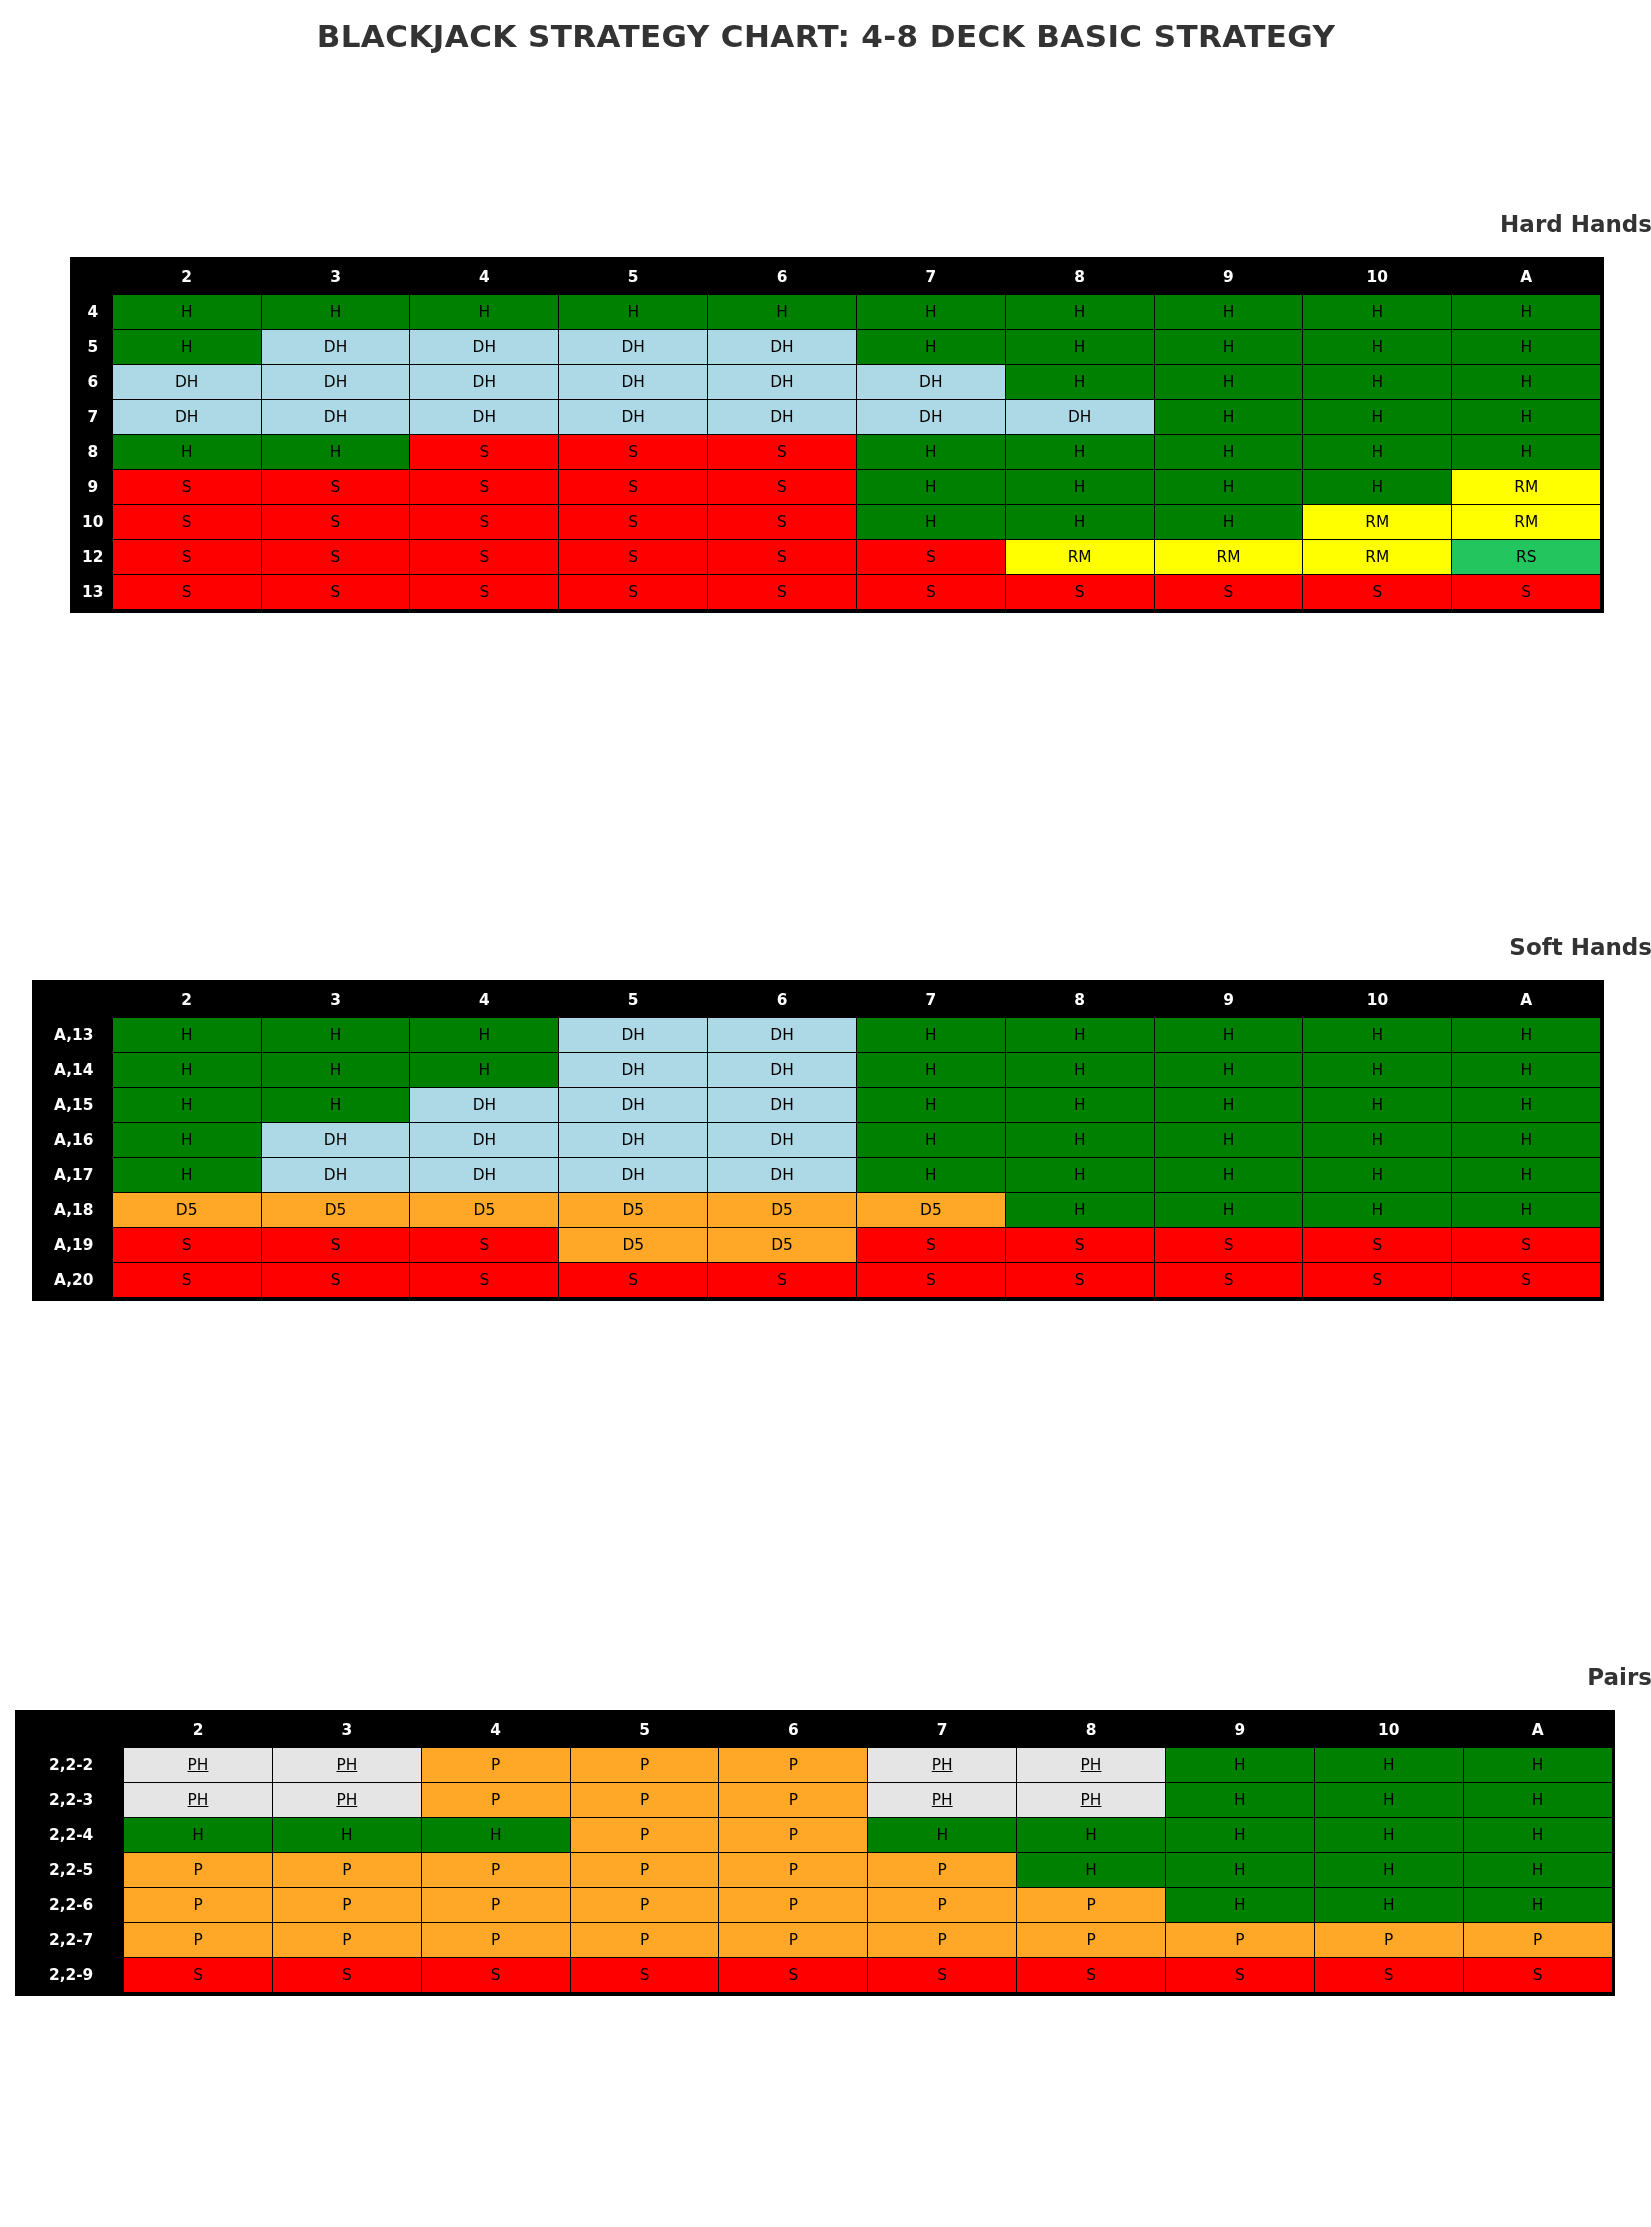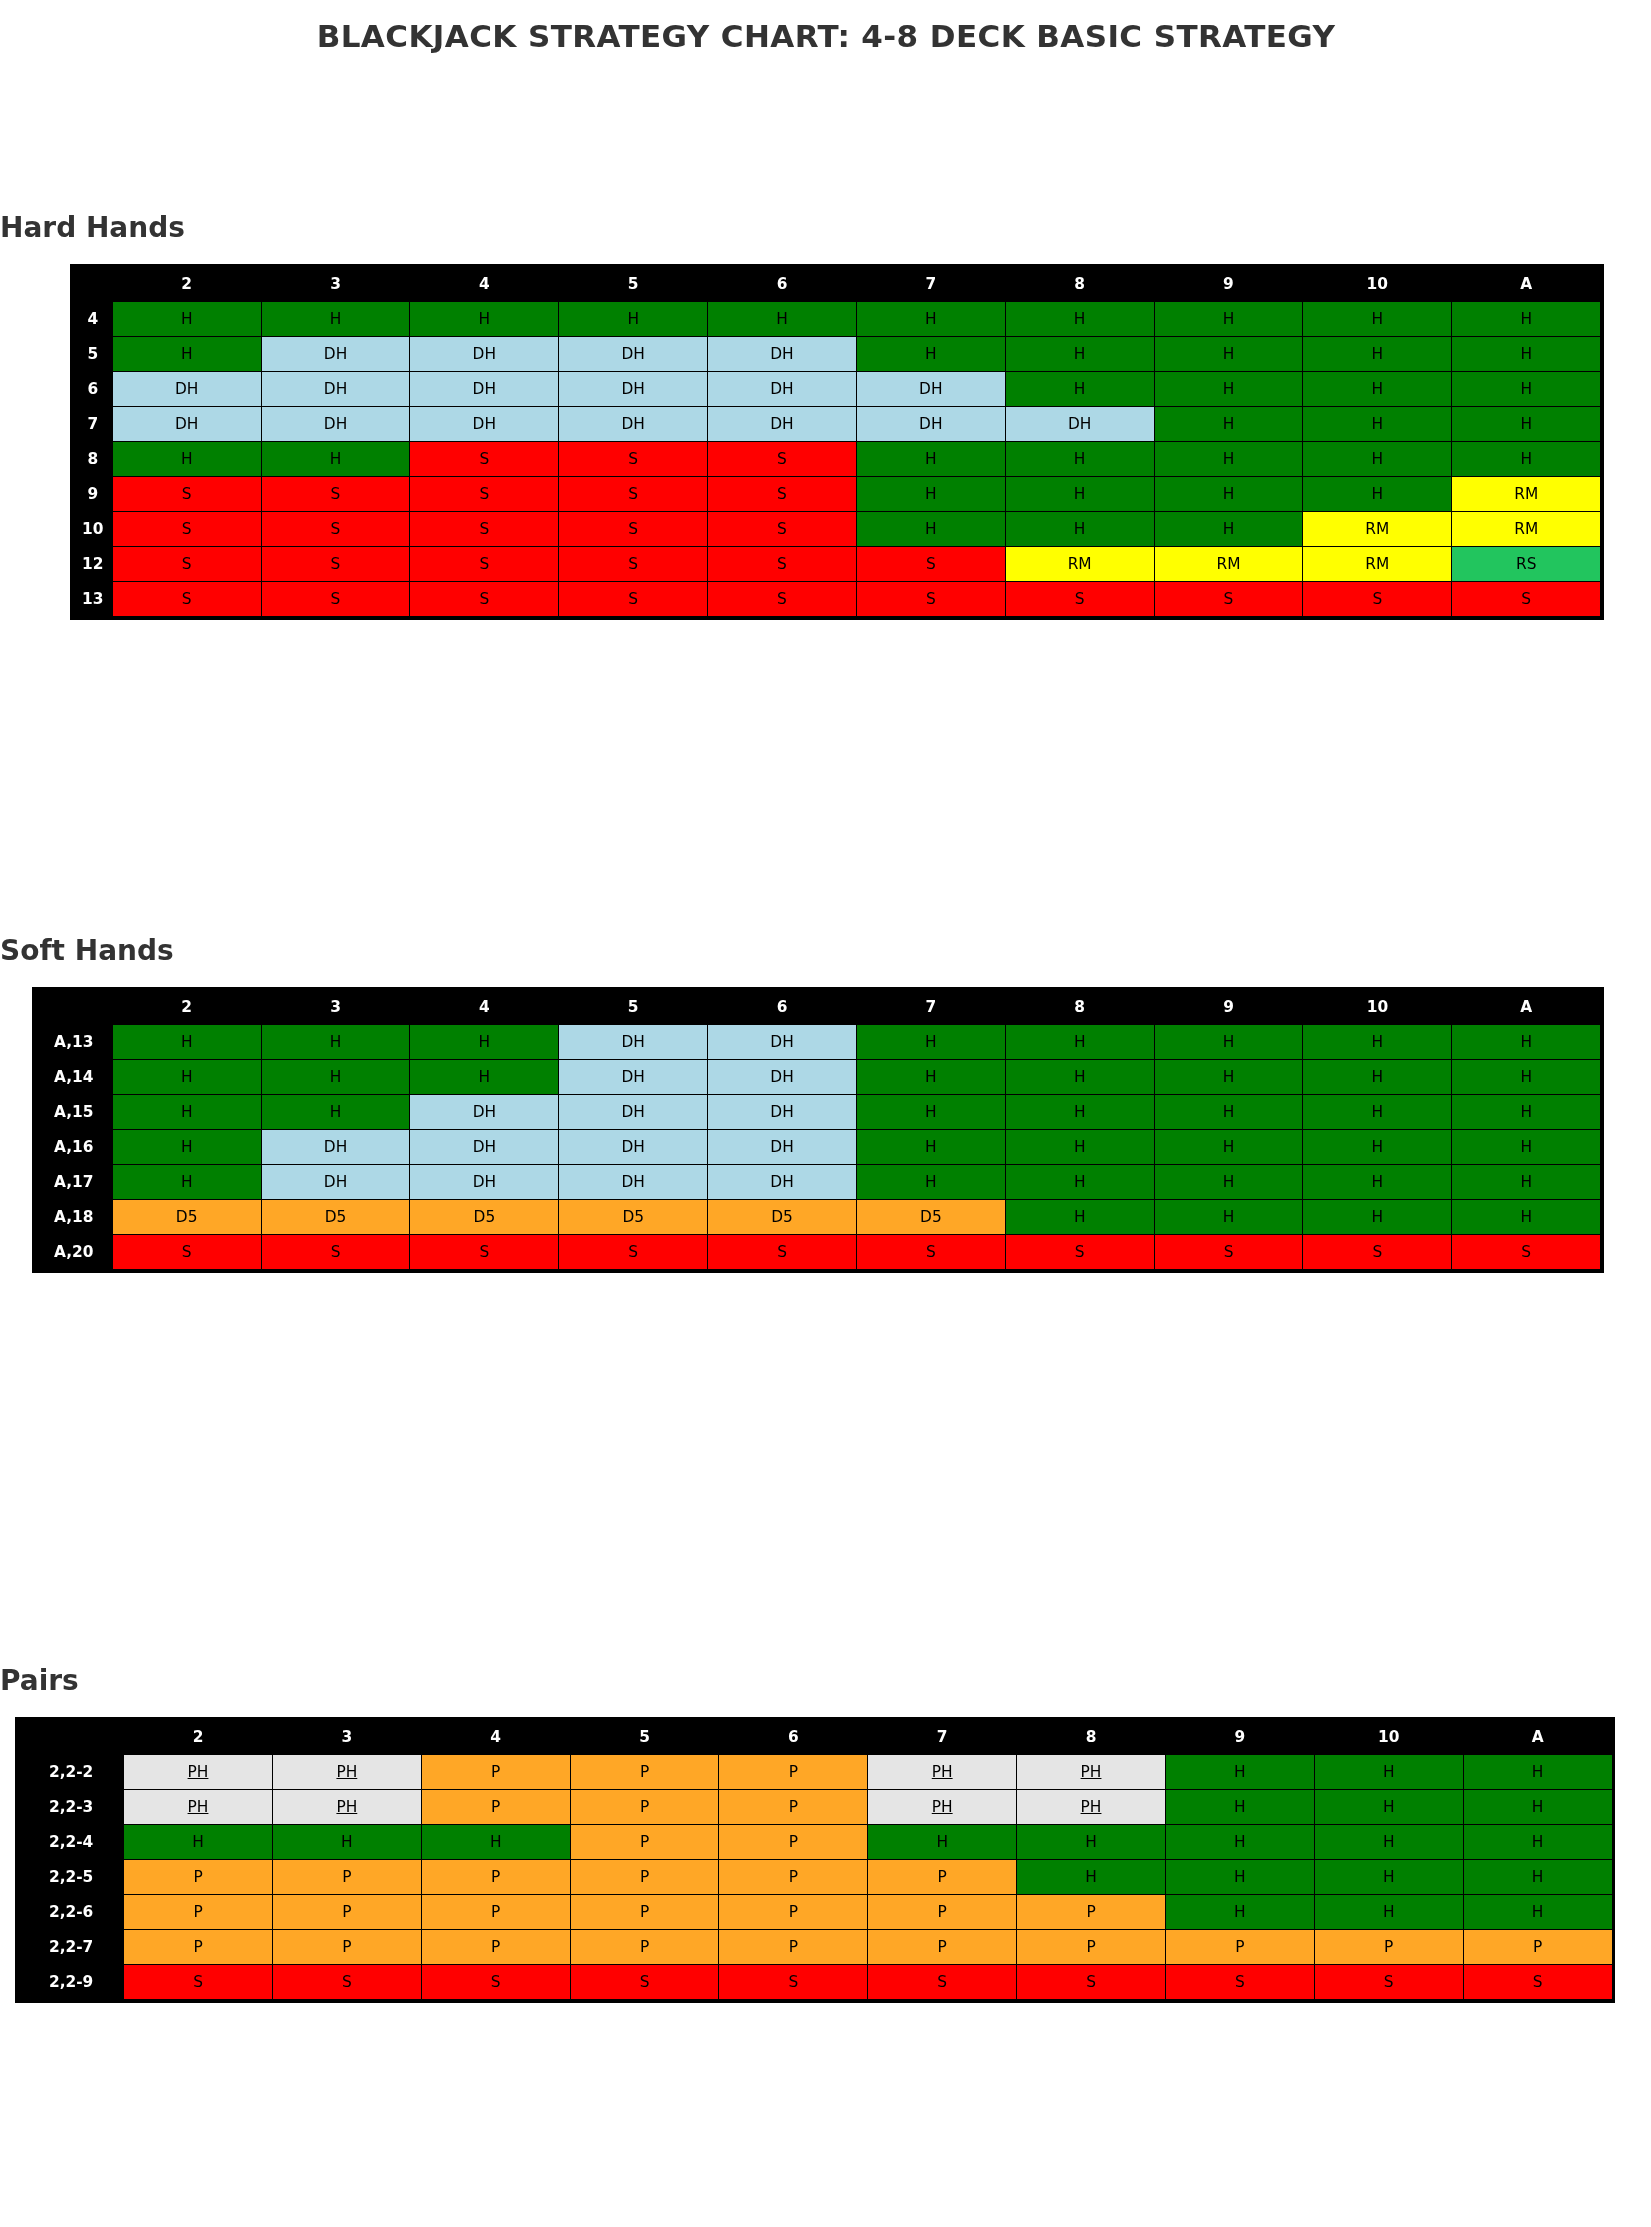--- a/index.html
+++ b/index.html
@@ -23,22 +23,22 @@
     letter-spacing: 0.4px;
     margin-top: 18px;
     margin-bottom: 0;
   }
   .section {
     position: absolute;
     left: 0;
     width: 1652px;
   }
   .section-title {
-    text-align: left;
-    font-size: 28px;
+    text-align: right;
+    font-size: 23px;
     font-weight: bold;
     color: #333333;
     margin: 0 0 19.7px 0;
   }
   .grid-wrap {
     position: relative;
     background: #000000;
     padding: 2.8px 2.8px 2.8px 2.8px;
     box-sizing: border-box;
   }
@@ -330,20 +330,33 @@
               <td class="cell a-D5" style="width: 149px; height: 35px;">D5</td>
               <td class="cell a-D5" style="width: 149px; height: 35px;">D5</td>
               <td class="cell a-D5" style="width: 149px; height: 35px;">D5</td>
               <td class="cell a-D5" style="width: 149px; height: 35px;">D5</td>
               <td class="cell a-H" style="width: 149px; height: 35px;">H</td>
               <td class="cell a-H" style="width: 149px; height: 35px;">H</td>
               <td class="cell a-H" style="width: 149px; height: 35px;">H</td>
               <td class="cell a-H" style="width: 149px; height: 35px;">H</td>
             </tr>
             <tr>
+              <th class="rowhead" style="width: 77px; height: 35px;">A,19</th>
+              <td class="cell a-S" style="width: 149px; height: 35px;">S</td>
+              <td class="cell a-S" style="width: 149px; height: 35px;">S</td>
+              <td class="cell a-S" style="width: 149px; height: 35px;">S</td>
+              <td class="cell a-D5" style="width: 149px; height: 35px;">D5</td>
+              <td class="cell a-D5" style="width: 149px; height: 35px;">D5</td>
+              <td class="cell a-S" style="width: 149px; height: 35px;">S</td>
+              <td class="cell a-S" style="width: 149px; height: 35px;">S</td>
+              <td class="cell a-S" style="width: 149px; height: 35px;">S</td>
+              <td class="cell a-S" style="width: 149px; height: 35px;">S</td>
+              <td class="cell a-S" style="width: 149px; height: 35px;">S</td>
+            </tr>
+            <tr>
               <th class="rowhead" style="width: 77px; height: 35px;">A,20</th>
               <td class="cell a-S" style="width: 149px; height: 35px;">S</td>
               <td class="cell a-S" style="width: 149px; height: 35px;">S</td>
               <td class="cell a-S" style="width: 149px; height: 35px;">S</td>
               <td class="cell a-S" style="width: 149px; height: 35px;">S</td>
               <td class="cell a-S" style="width: 149px; height: 35px;">S</td>
               <td class="cell a-S" style="width: 149px; height: 35px;">S</td>
               <td class="cell a-S" style="width: 149px; height: 35px;">S</td>
               <td class="cell a-S" style="width: 149px; height: 35px;">S</td>
               <td class="cell a-S" style="width: 149px; height: 35px;">S</td>

